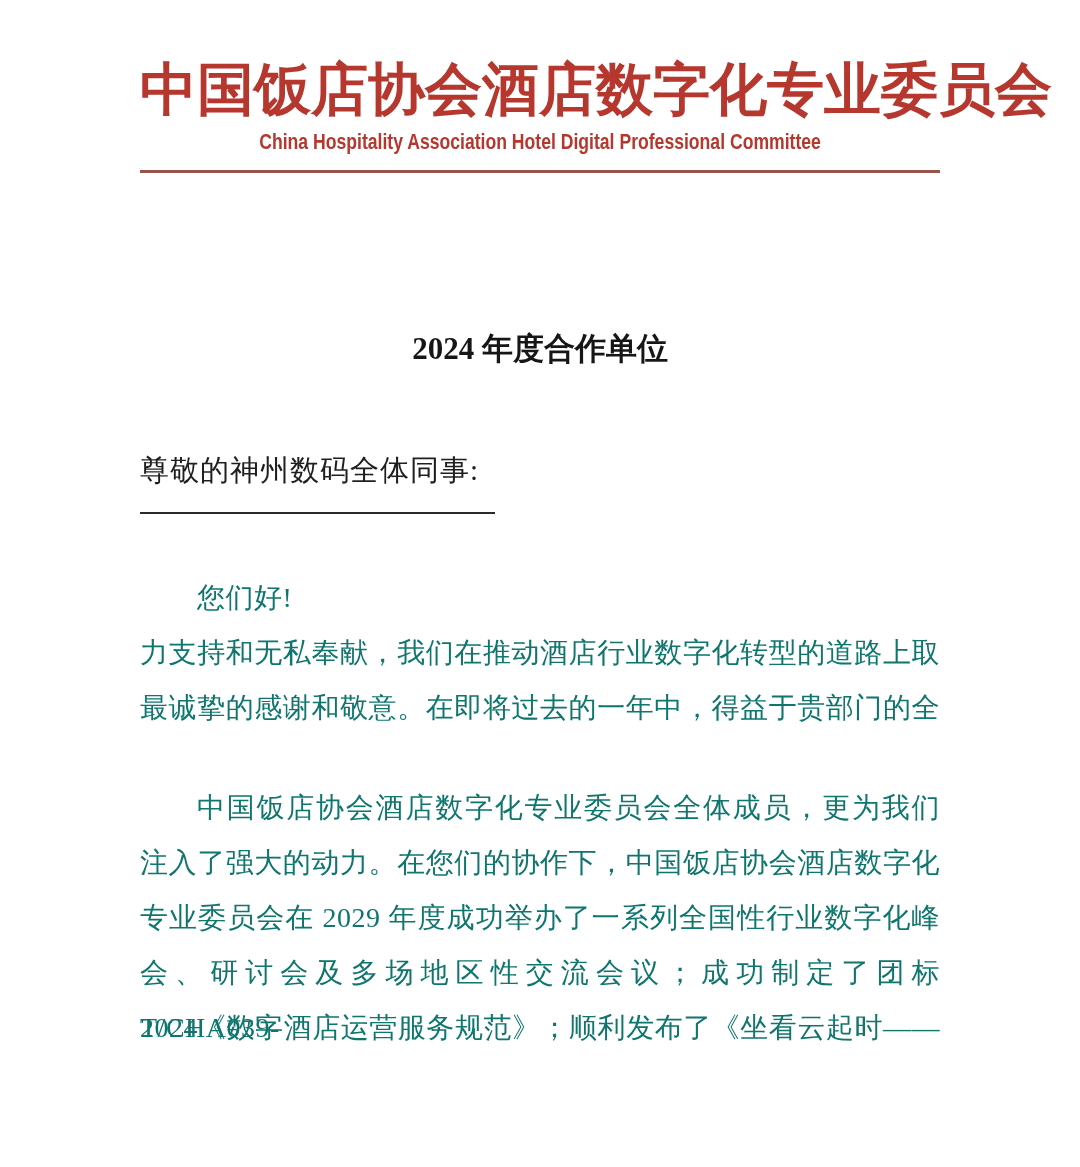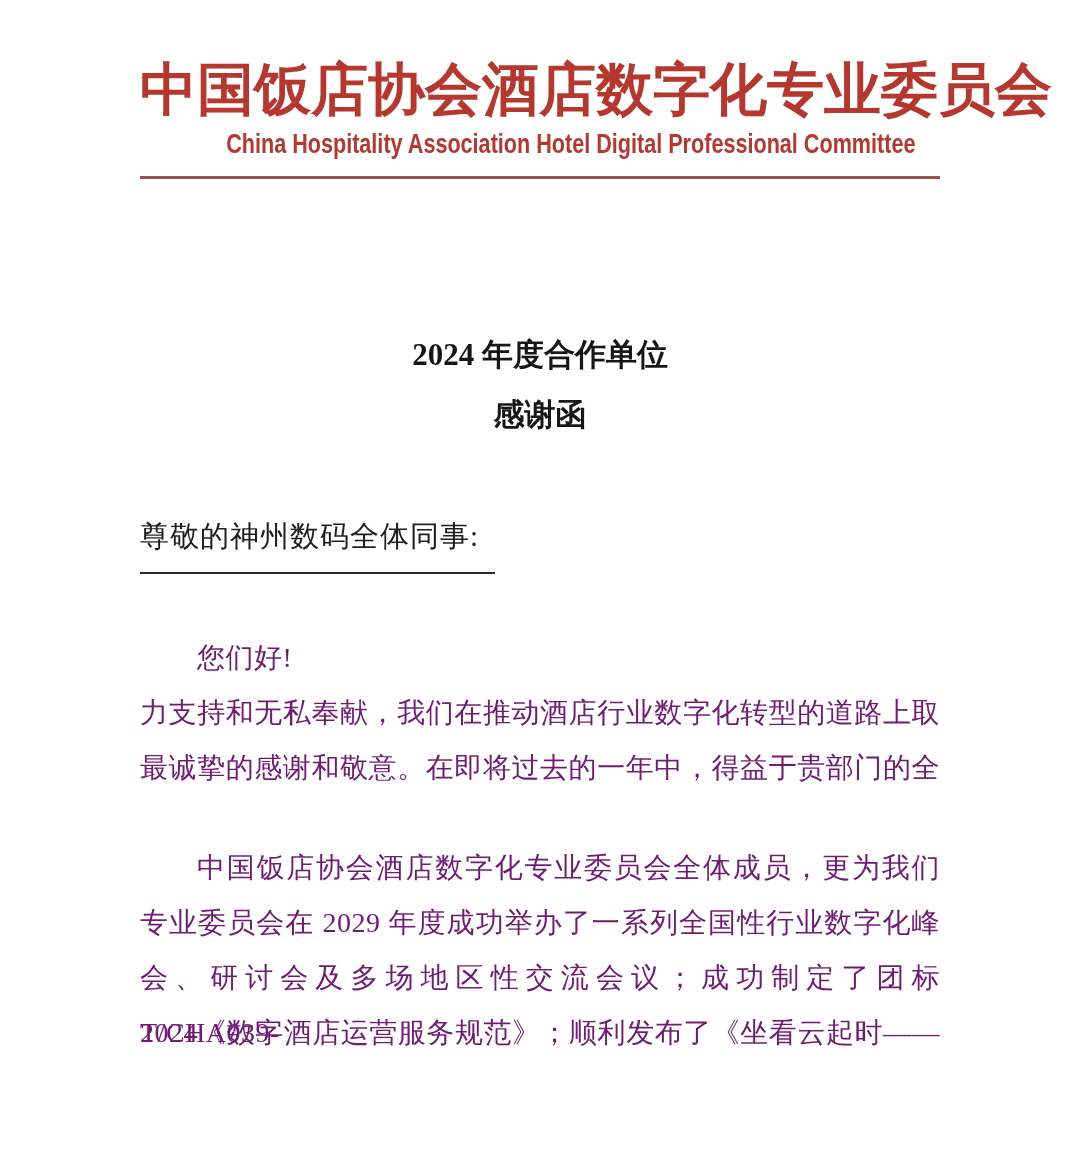--- a/index.html
+++ b/index.html
@@ -31,21 +31,21 @@
     font-weight: 700;
     line-height: 1.12;
     white-space: nowrap;
     letter-spacing: 0px;
   }
   .letterhead-en {
     margin-top: 8px;
     color: var(--brand, #b5372e);
     font-family: "Liberation Sans", "DejaVu Sans", sans-serif;
     font-weight: 700;
-    font-size: 27px;
+    font-size: 22px;
     line-height: 1.1;
     white-space: nowrap;
   }
   .letterhead-en > span {
     display: inline-block;
     transform: scaleX(0.80);
     transform-origin: center;
   }
   .letterhead-rule {
     margin-top: 16px;
@@ -63,35 +63,35 @@
     line-height: 60px;
     color: #161616;
   }
 
   
   .salutation-row { margin-top: 72px; }
   .salutation {
     display: inline-block;
     font-size: 29px;
     padding-right: 16px;
-    padding-bottom: 15px;
+    padding-bottom: 21px;
     border-bottom: 2px solid #2b2b2b;
     letter-spacing: 1px;
   }
 
   
   .body-lines { margin-top: 56px; }
   .line {
     margin: 0;
     font-size: 28px;
     line-height: 55px;
     height: 55px;
     text-align: justify;
     letter-spacing: 0.5px;
-    color: #701a75;
+    color: #0f766e;
   }
   .line.just { text-align-last: justify; }
   .line.indent { padding-left: 57px; }
   .para-gap { height: 45px; }
 </style>
 </head>
 <body>
 
 <div class="page">
   <div class="content">
@@ -99,35 +99,35 @@
     <header class="letterhead">
       <div class="letterhead-cn">中国饭店协会酒店数字化专业委员会</div>
       <div class="letterhead-en">
         <span>China Hospitality Association Hotel Digital Professional Committee</span>
       </div>
       <hr class="letterhead-rule">
     </header>
 
     <h1 class="letter-title">
       <div>2024 年度合作单位</div>
-      <div>感谢函</div>
     </h1>
 
     <div class="salutation-row">
       <span class="salutation">尊敬的神州数码全体同事:</span>
     </div>
 
     <div class="body-lines">
       <p class="line indent">您们好!</p>
 
       <p class="line just">力支持和无私奉献，我们在推动酒店行业数字化转型的道路上取</p>
       <p class="line just">最诚挚的感谢和敬意。在即将过去的一年中，得益于贵部门的全</p>
 
       <div class="para-gap"></div>
 
       <p class="line indent just">中国饭店协会酒店数字化专业委员会全体成员，更为我们</p>
+      <p class="line just">注入了强大的动力。在您们的协作下，中国饭店协会酒店数字化</p>
       <p class="line just">专业委员会在 2029 年度成功举办了一系列全国性行业数字化峰</p>
       <p class="line just">会、研讨会及多场地区性交流会议；成功制定了团标 T/CHA039-</p>
       <p class="line just">2024《数字酒店运营服务规范》；顺利发布了《坐看云起时——</p>
     </div>
 
   </div>
 </div>
 
 </body></html>

